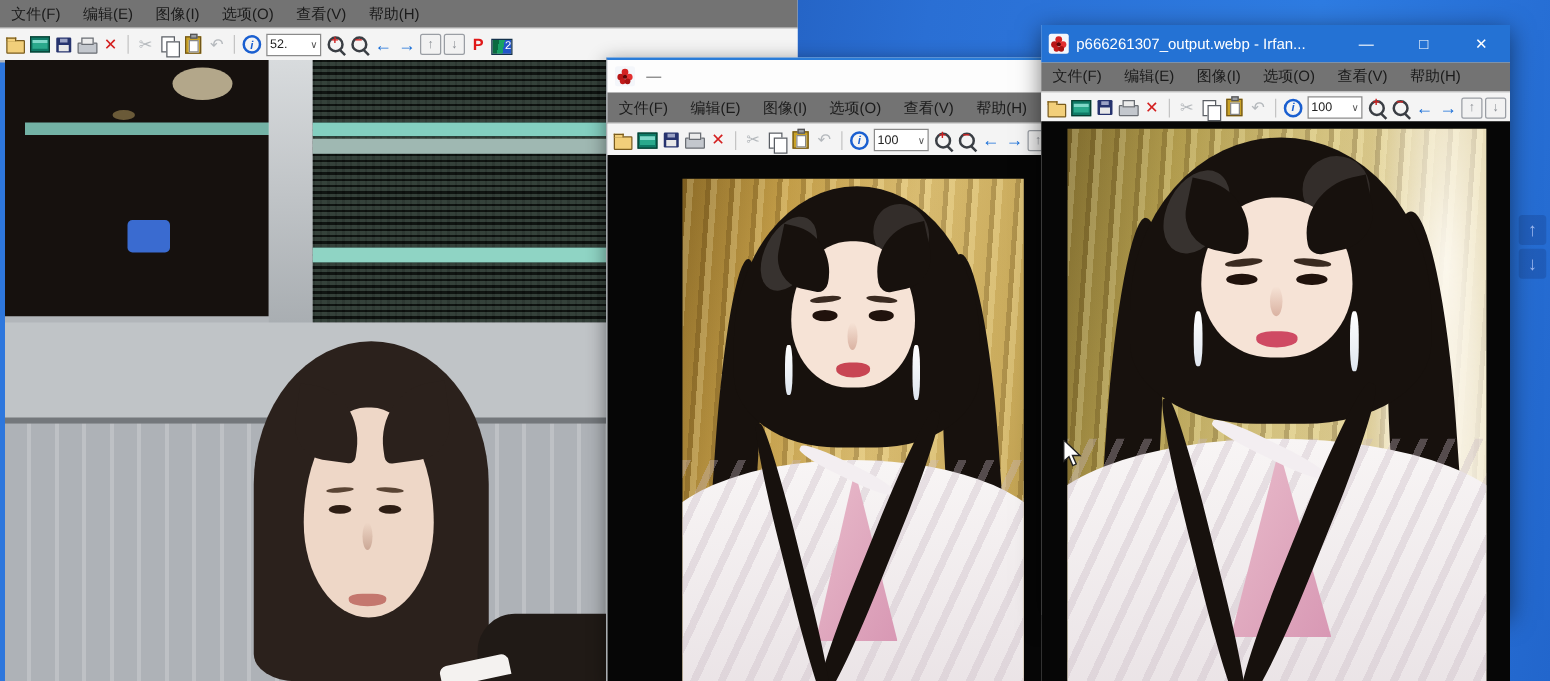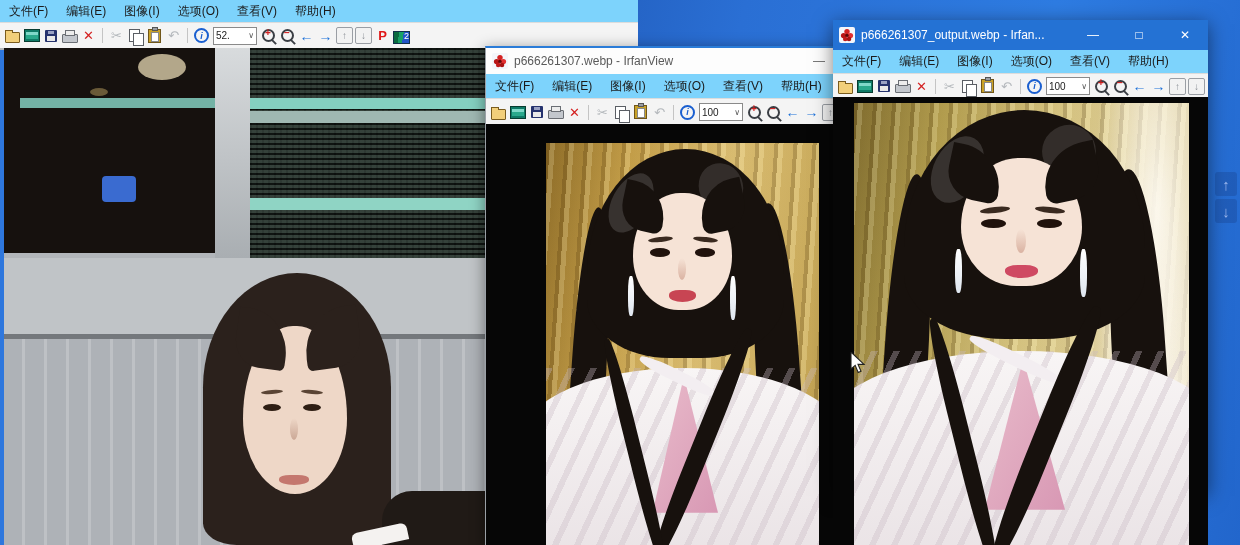--- a/index.html
+++ b/index.html
@@ -6,21 +6,21 @@
   body{width:1240px;height:545px;overflow:hidden;position:relative;
        font-family:"Liberation Sans","DejaVu Sans",sans-serif;
        background:linear-gradient(102deg,#0c2a70 0%,#16449c 22%,#2a6fd4 55%,#2e7ce2 78%,#2266cc 100%);}
   .abs{position:absolute;}
 
   
   .desk-arrow{position:absolute;width:22px;height:24px;display:flex;align-items:center;justify-content:center;
       color:#9db9f0;font-size:15px;font-weight:bold;background:rgba(10,25,80,.18);border-radius:3px;}
 
   
-  .menubar{display:flex;align-items:center;background:#7dd3fc;border-bottom:1px solid #dcdcdc;
+  .menubar{display:flex;align-items:center;background:#737373;border-bottom:1px solid #dcdcdc;
       font-size:12px;color:#1b1b1b;white-space:nowrap;overflow:hidden;}
   .menu-item{padding:0 9px;cursor:default;}
   .toolbar{display:flex;align-items:center;background:#f4f4f4;border-bottom:1px solid #cfcfcf;
       padding-left:3px;white-space:nowrap;overflow:hidden;}
   .ti{width:17px;height:18px;display:inline-flex;align-items:center;justify-content:center;
       margin:0 1px;font-size:13px;position:relative;flex:none;}
   .tsep{width:1px;height:15px;background:#c4c4c4;margin:0 4px;flex:none;}
   .del{color:#d42020;font-weight:bold;}
   .dis{color:#b4b8bc;}
   .arrowblue{color:#1a6fd8;font-weight:bold;font-size:14px;}
@@ -265,21 +265,20 @@
     <span class="iv-chip">
   <svg width="14" height="14" viewBox="0 0 14 14">
     <circle cx="7" cy="3.6" r="2.7" fill="#d42222"></circle>
     <circle cx="3.6" cy="7.6" r="2.7" fill="#b81616"></circle>
     <circle cx="10.4" cy="7.6" r="2.7" fill="#e23030"></circle>
     <circle cx="5.2" cy="11" r="2.3" fill="#c01a1a"></circle>
     <circle cx="9" cy="11" r="2.3" fill="#a81212"></circle>
     <circle cx="7" cy="7.4" r="1.7" fill="#5e0606"></circle>
   </svg>
 </span>
-    <span class="tb-title">p666261307.webp - IrfanView</span>
     <span class="titlebtn" style="color:#666;width:30px;">—</span>
   </div>
   <div class="menubar">
   <span class="menu-item">文件(F)</span>
   <span class="menu-item">编辑(E)</span>
   <span class="menu-item">图像(I)</span>
   <span class="menu-item">选项(O)</span>
   <span class="menu-item">查看(V)</span>
   <span class="menu-item">帮助(H)</span>
 </div>

